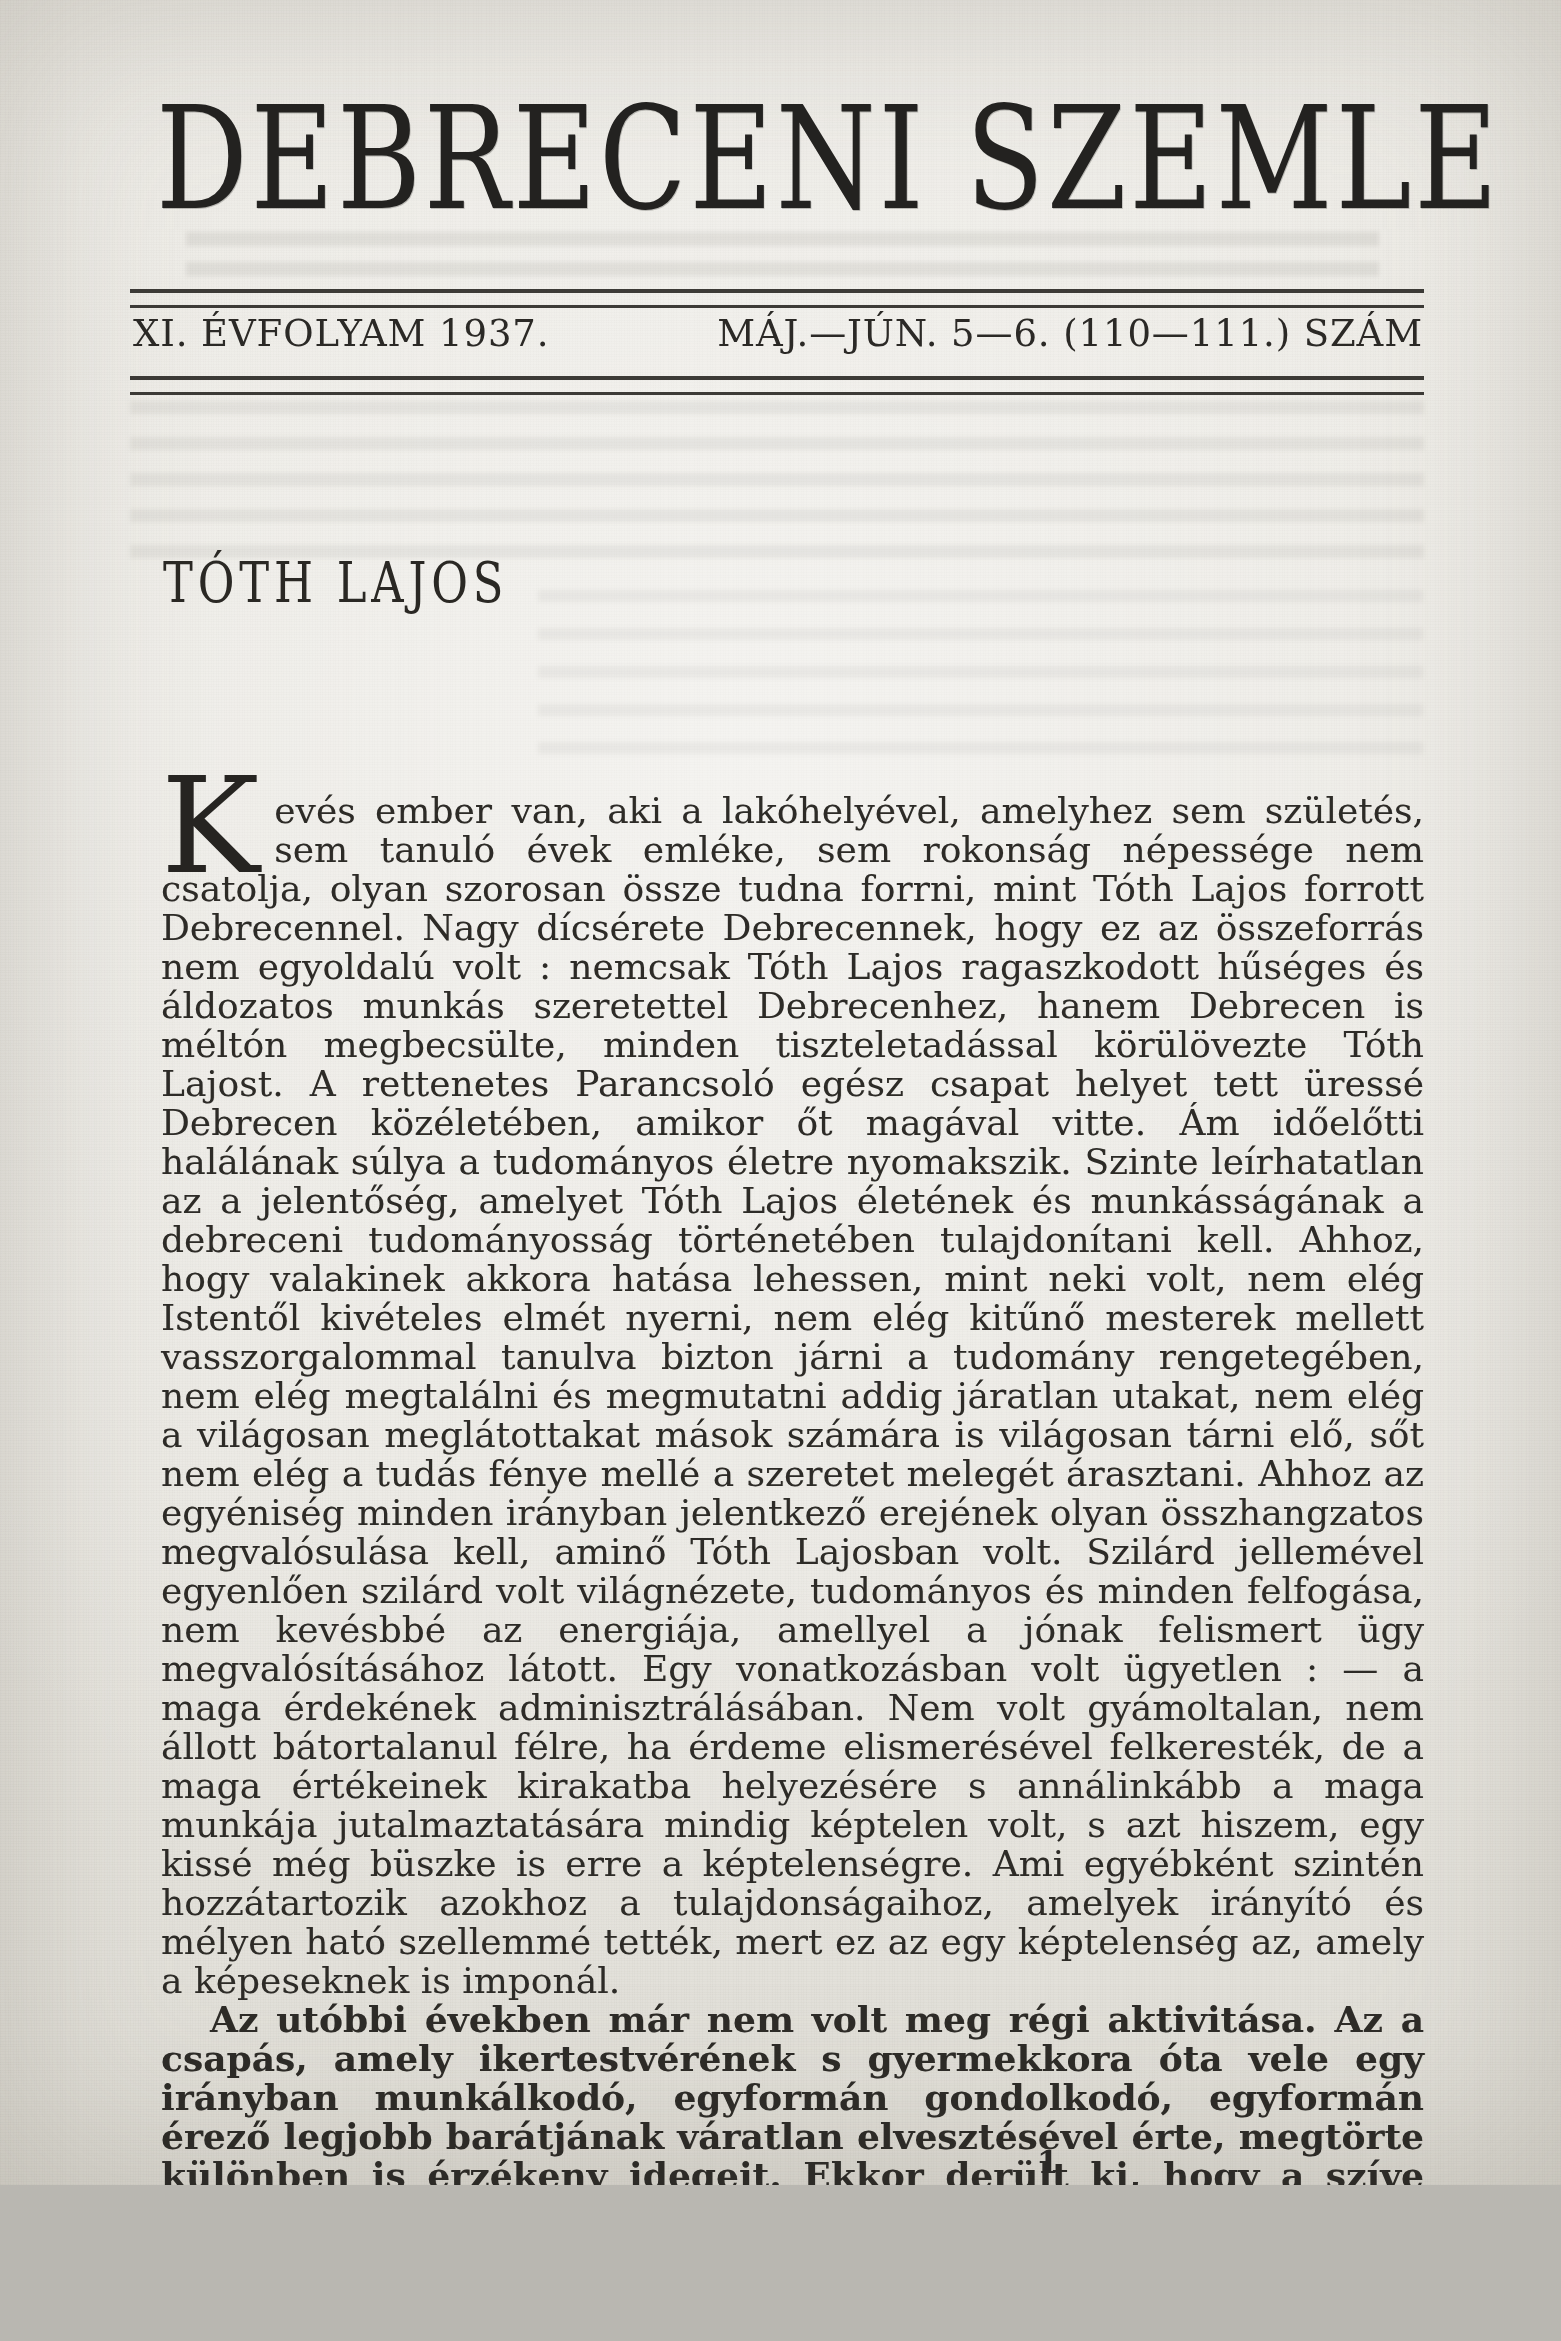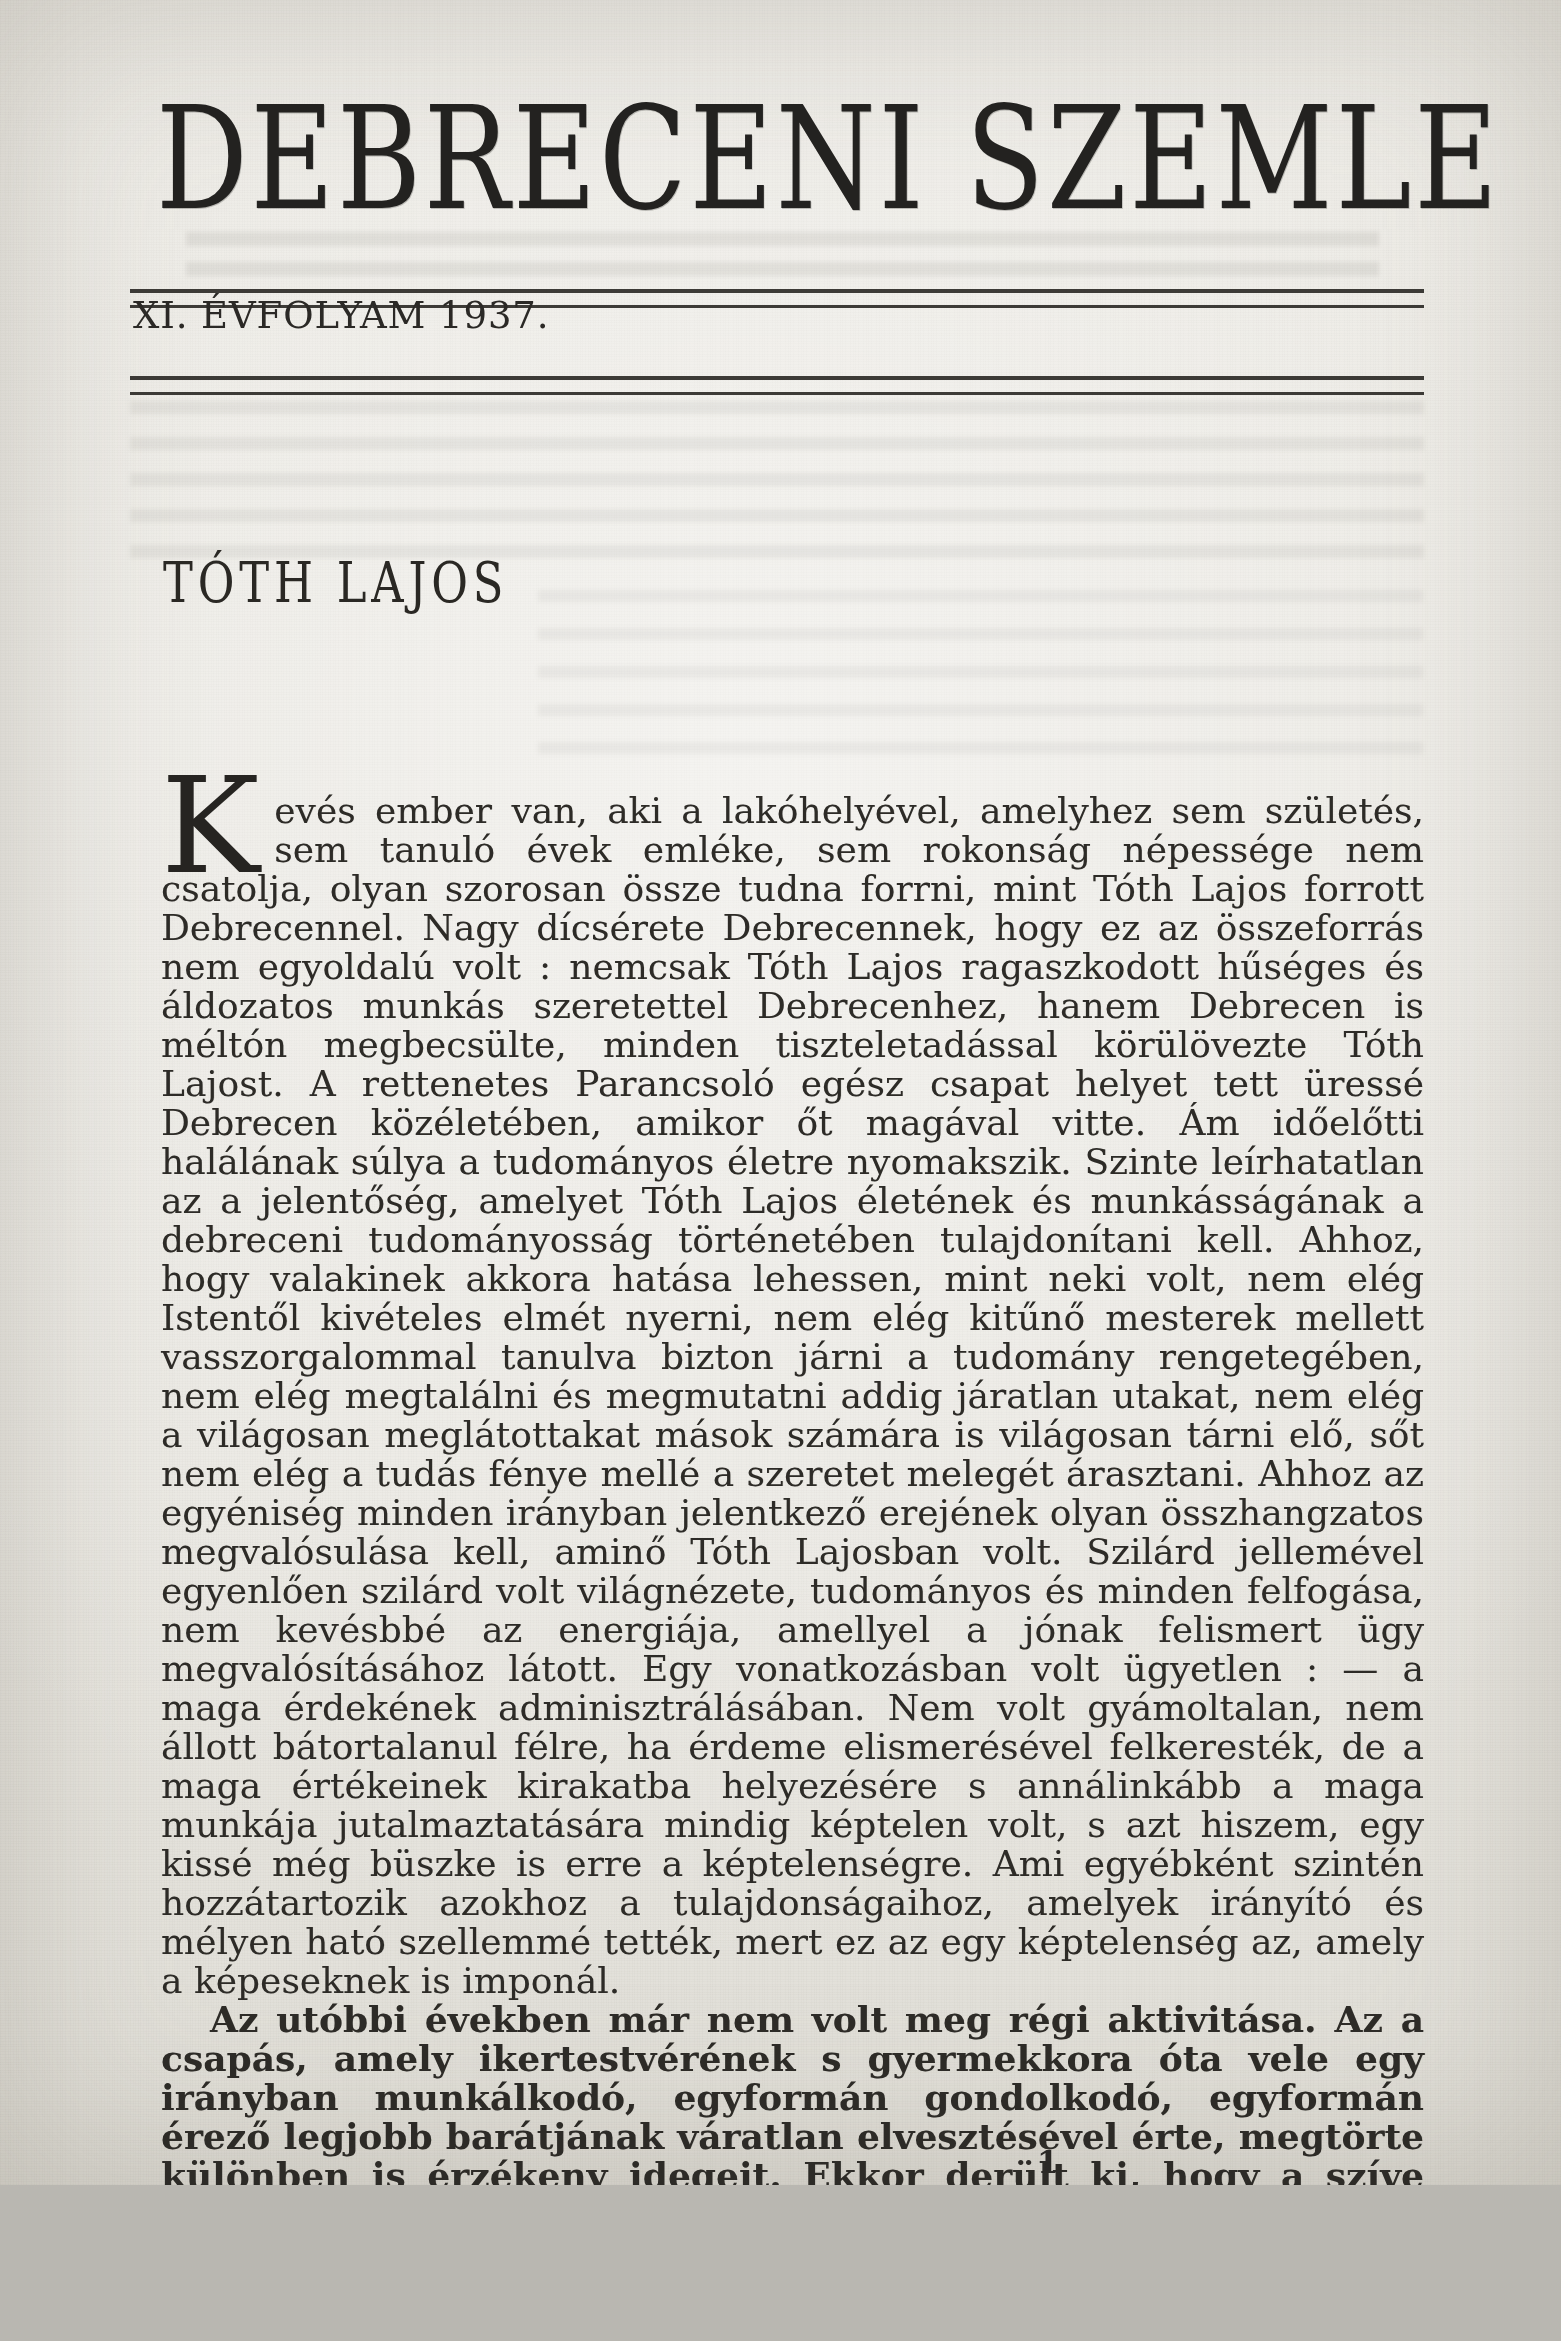--- a/index.html
+++ b/index.html
@@ -37,21 +37,21 @@
     position:absolute; left:130px; width:1294px; height:12px;
     border-top:4.3px solid #2e2c28;
     border-bottom:3.5px solid #2e2c28;
     opacity:0.92;
   }
   .rule-top    { top:289px; }
   .rule-bottom { top:376px; }
 
   
   .issue-line {
-    position:absolute; top:296px; left:133px; width:1290px;
+    position:absolute; top:314px; left:133px; width:1290px;
     display:flex; justify-content:space-between; align-items:baseline;
     font-size:37px; line-height:1.1;
     color:#2b2926;
     letter-spacing:0.9px;
     white-space:nowrap;
   }
 
   
   .article-title {
     position:absolute; top:555px; left:163px;
@@ -116,20 +116,21 @@
   <div class="artifact artifact-1"></div>
   <div class="artifact artifact-2"></div>
   <div class="artifact artifact-3"></div>
   <div class="artifact artifact-4"></div>
 
   <div class="masthead">DEBRECENI SZEMLE</div>
 
   <div class="rule rule-top"></div>
   <div class="issue-line">
     <span>XI. ÉVFOLYAM 1937.</span>
+    <span>MÁJ.—JÚN. 5—6. (110—111.) SZÁM</span>
   </div>
   <div class="rule rule-bottom"></div>
 
   <div class="article-title">TÓTH LAJOS</div>
 
   <div class="body-text">
     <p>
       <span class="dropcap">K</span><span>evés ember van, aki a lakóhelyével, amelyhez sem születés, sem tanuló évek emléke, sem rokonság népessége nem csatolja, olyan szorosan össze tudna forrni, mint Tóth Lajos forrott Debrecennel. Nagy dícsérete Debrecennek, hogy ez az összeforrás nem egyoldalú volt : nemcsak Tóth Lajos ragaszkodott hűséges és áldozatos munkás szeretettel Debrecenhez, hanem Debrecen is méltón megbecsülte, minden tiszteletadással körülövezte Tóth Lajost. A rettenetes Parancsoló egész csapat helyet tett üressé Debrecen közéletében, amikor őt magával vitte. Ám időelőtti halálának súlya a tudományos életre nyomakszik. Szinte leírhatatlan az a jelentőség, amelyet Tóth Lajos életének és munkásságának a debreceni tudományosság történetében tulajdonítani kell. Ahhoz, hogy valakinek akkora hatása lehessen, mint neki volt, nem elég Istentől kivételes elmét nyerni, nem elég kitűnő mesterek mellett vasszorgalommal tanulva bizton járni a tudomány rengetegében, nem elég megtalálni és megmutatni addig járatlan utakat, nem elég a világosan meglátottakat mások számára is világosan tárni elő, sőt nem elég a tudás fénye mellé a szeretet melegét árasztani. Ahhoz az egyéniség minden irányban jelentkező erejének olyan összhangzatos megvalósulása kell, aminő Tóth Lajosban volt. Szilárd jellemével egyenlően szilárd volt világnézete, tudományos és minden felfogása, nem kevésbbé az energiája, amellyel a jónak felismert ügy megvalósításához látott. Egy vonatkozásban volt ügyetlen : — a maga érdekének adminisztrálásában. Nem volt gyámoltalan, nem állott bátortalanul félre, ha érdeme elismerésével felkeresték, de a maga értékeinek kirakatba helyezésére s annálinkább a maga munkája jutalmaztatására mindig képtelen volt, s azt hiszem, egy kissé még büszke is erre a képtelenségre. Ami egyébként szintén hozzátartozik azokhoz a tulajdonságaihoz, amelyek irányító és mélyen ható szellemmé tették, mert ez az egy képtelenség az, amely a képeseknek is imponál.</span>
     </p>
     <p class="para-indent">

